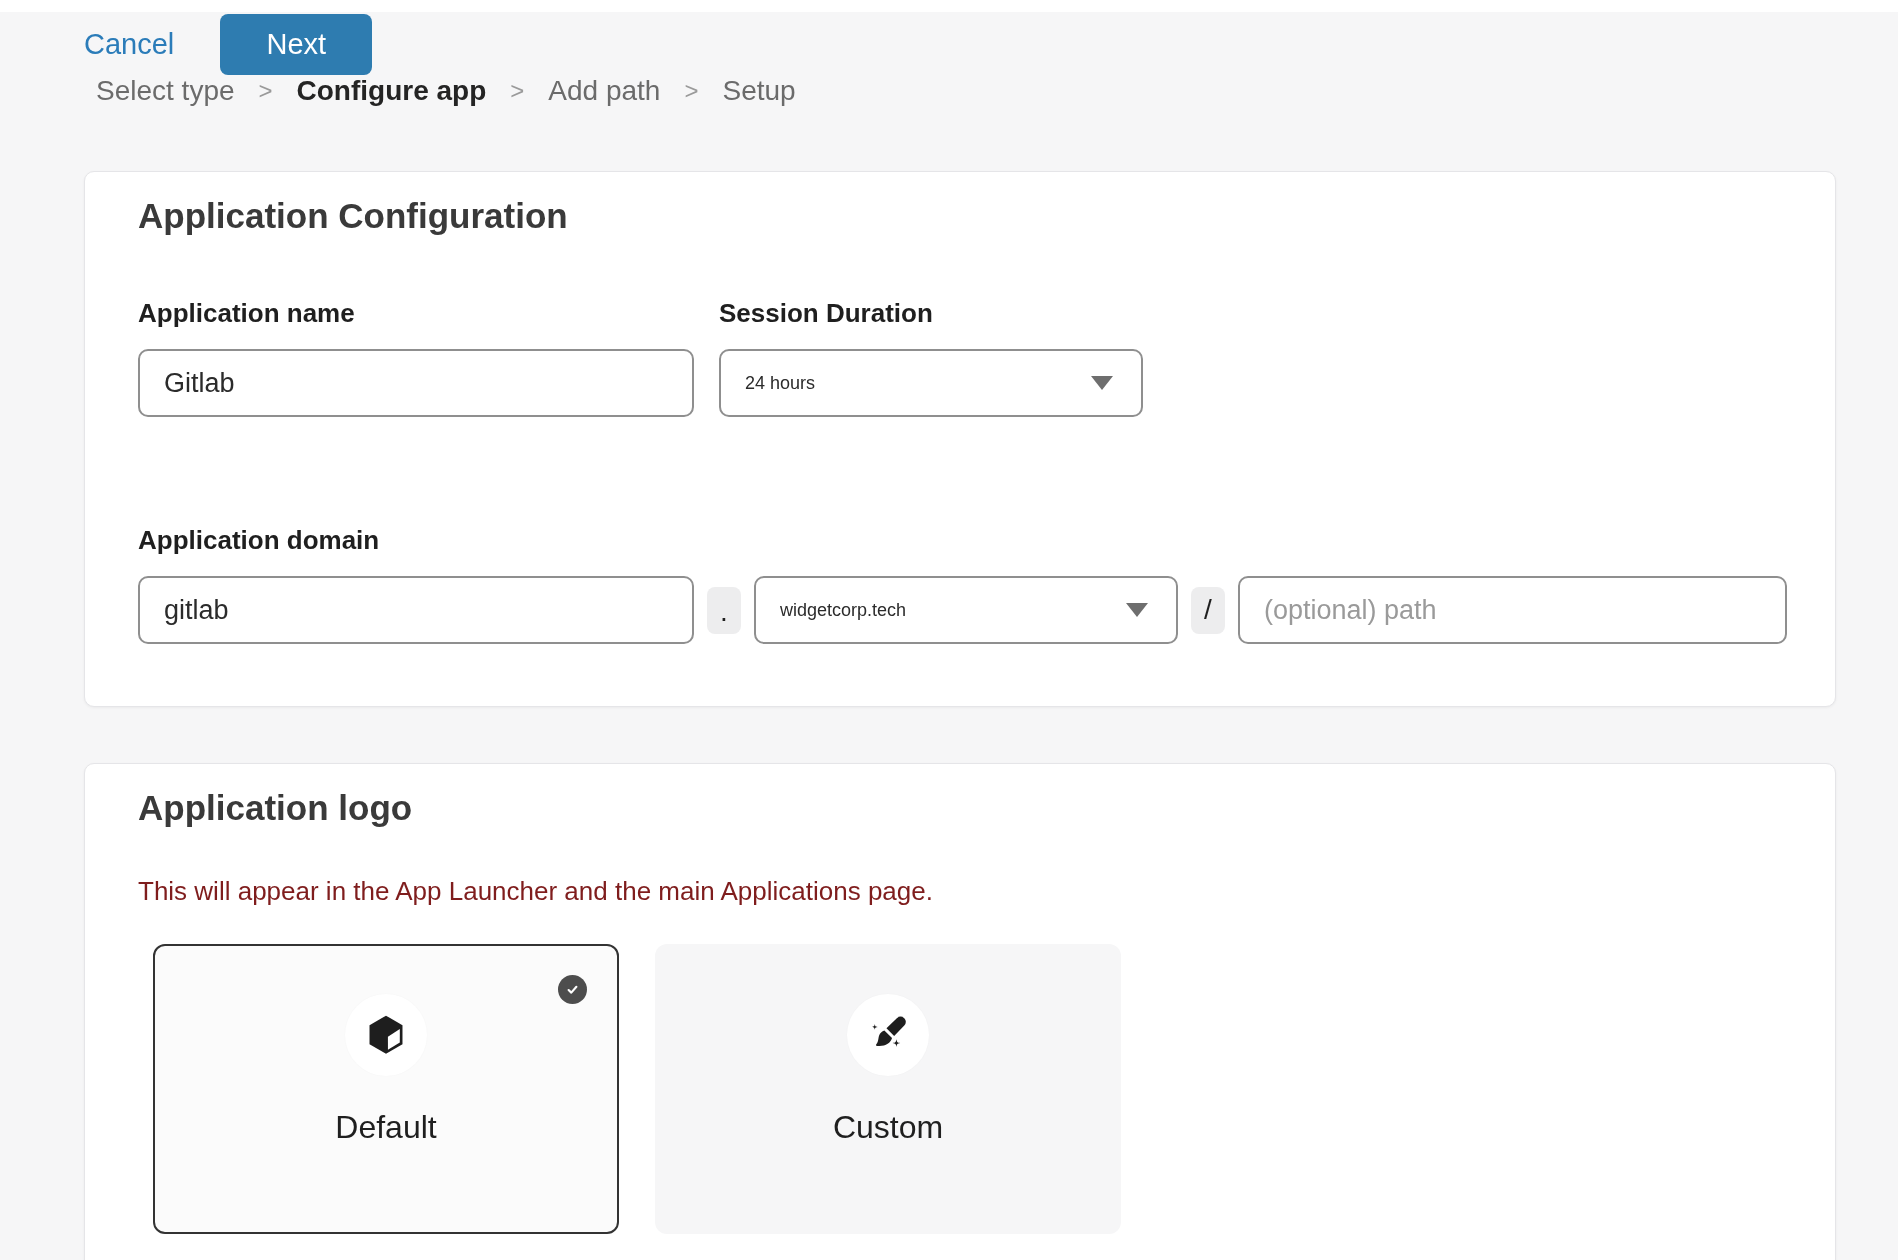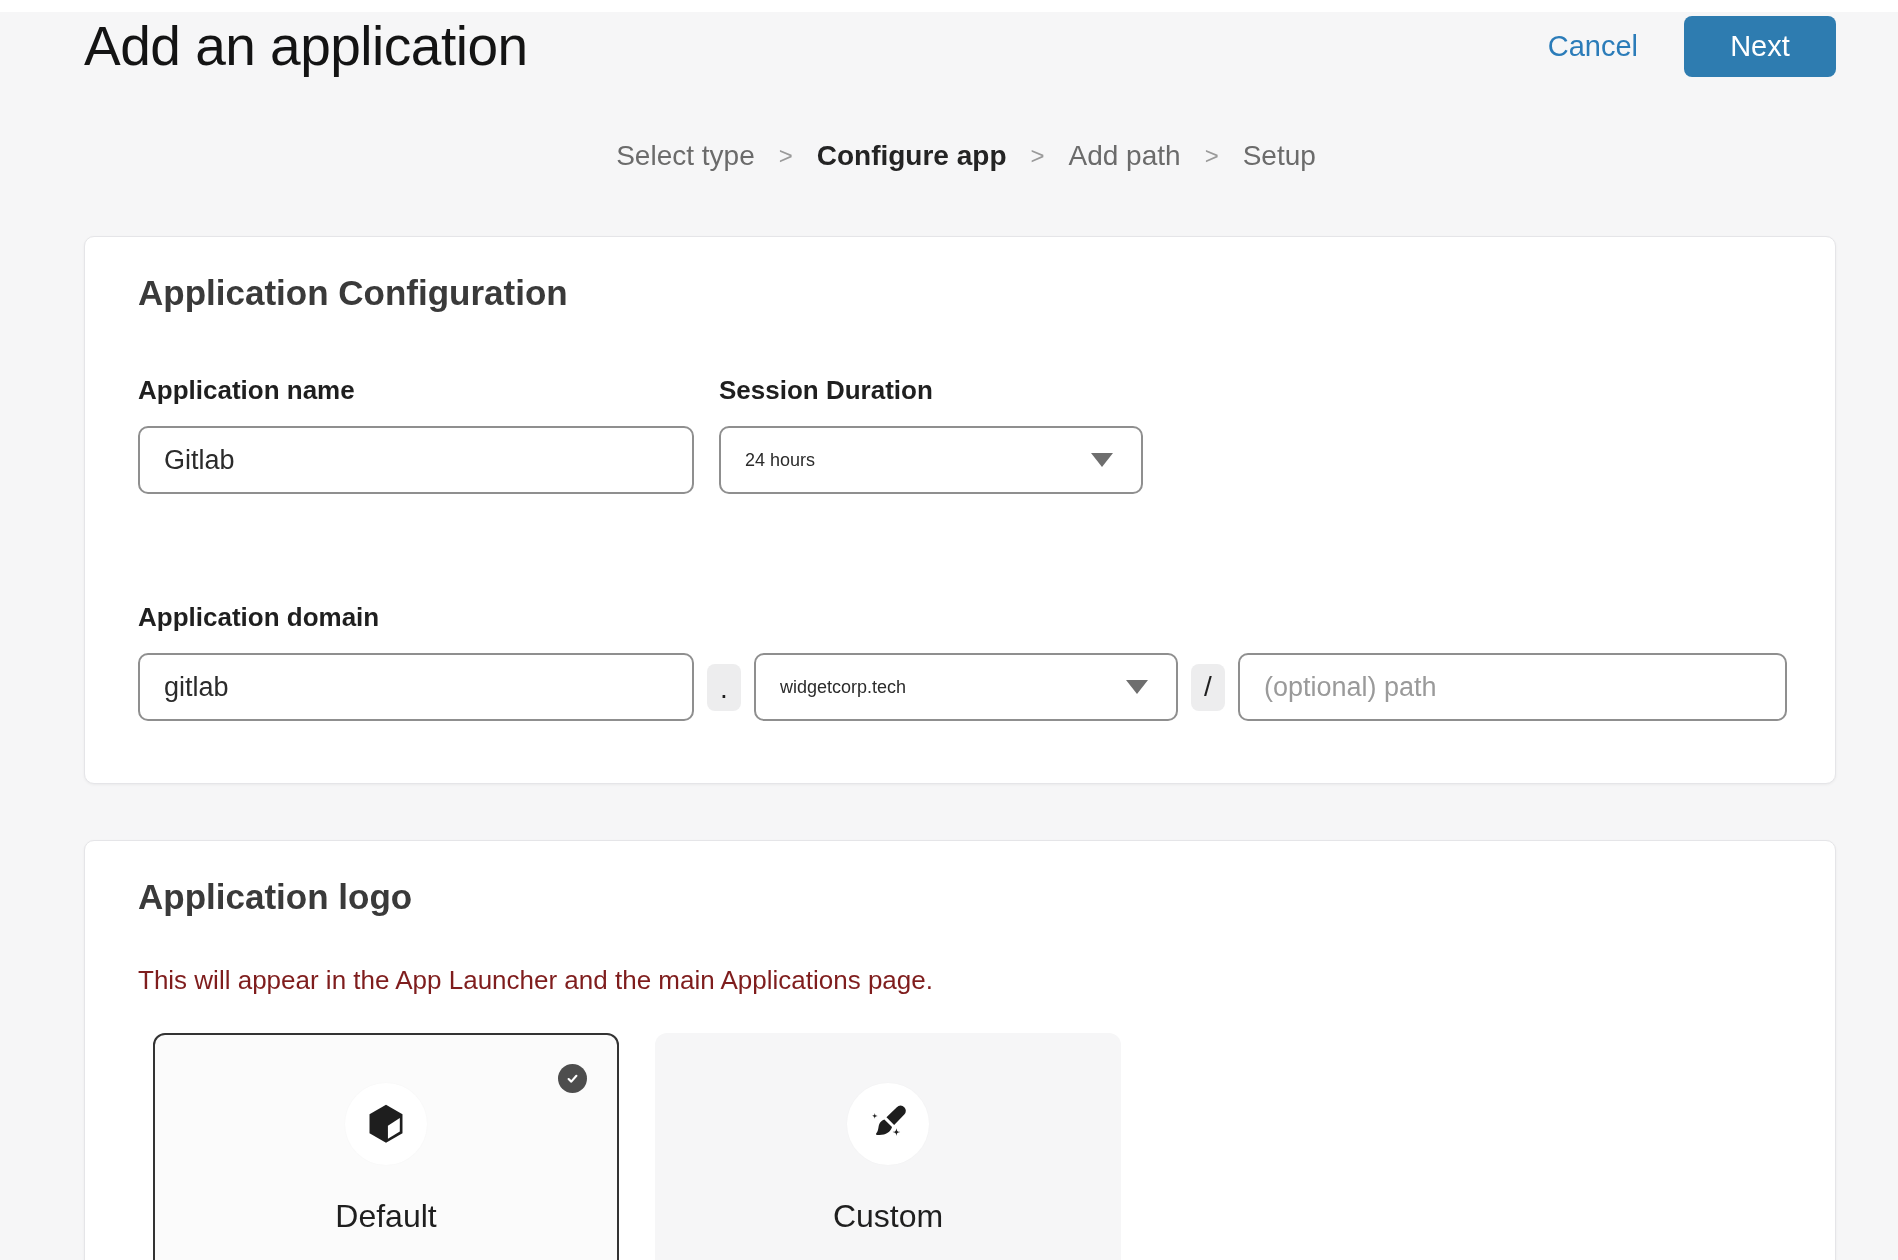--- a/index.html
+++ b/index.html
@@ -39,40 +39,38 @@
     color: #ffffff;
     font-size: 29px;
     font-family: "Liberation Sans", sans-serif;
     border: none;
     border-radius: 8px;
     cursor: pointer;
   }
 
   
   .breadcrumb {
-    margin-top: 62px;
     margin-left: 12px;
     display: flex;
     align-items: center;
     gap: 24px;
     font-size: 28px;
-    justify-content: center;
   }
   .crumb { color: #6b6b6b; cursor: pointer; }
   .crumb.active { color: #242424; font-weight: 700; cursor: default; }
   .crumb-sep { color: #9a9a9a; font-size: 24px; }
 
   
   .card {
     background: #ffffff;
     border: 1px solid #e5e5e8;
     border-radius: 10px;
     box-shadow: 0 1px 3px rgba(0,0,0,0.05);
     margin-top: 56px;
-    padding: 36px 48px 62px 53px;
+    padding: 24px 48px 62px 53px;
   }
   .card.first { margin-top: 64px; }
   .card h2 {
     font-size: 35px;
     font-weight: 700;
     color: #3a3a3a;
   }
 
   
   .fields-row { display: flex; gap: 25px; margin-top: 62px; }
@@ -180,21 +178,20 @@
   }
 </style>
 </head>
 <body>
 
 <div class="top-strip"></div>
 
 <div class="page">
 
   <header class="page-header">
-    <h1 class="page-title">Add an application</h1>
     <div class="header-actions">
       <a class="cancel-link">Cancel</a>
       <button class="next-button">Next</button>
     </div>
   </header>
 
   <nav class="breadcrumb">
     <span class="crumb">Select type</span>
     <span class="crumb-sep">&gt;</span>
     <span class="crumb active">Configure app</span>

